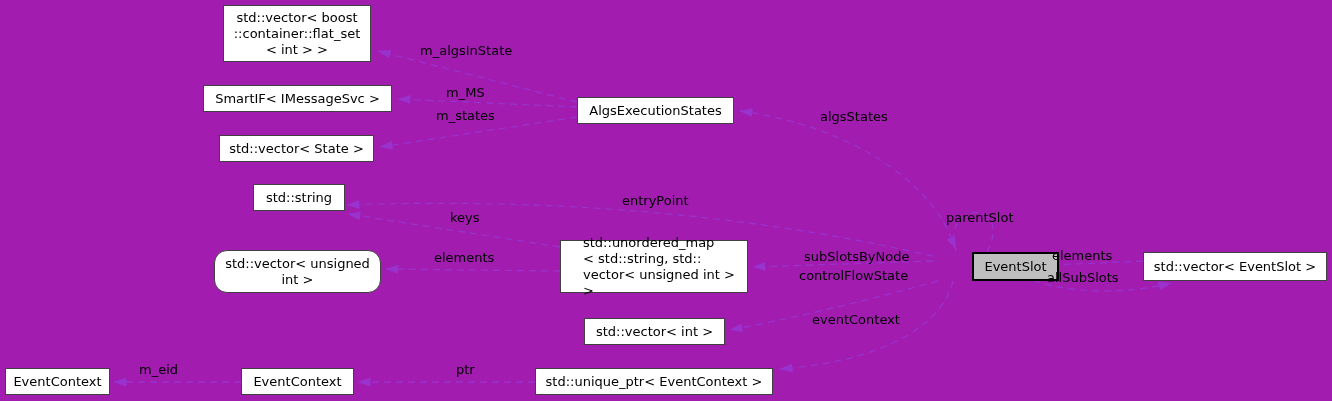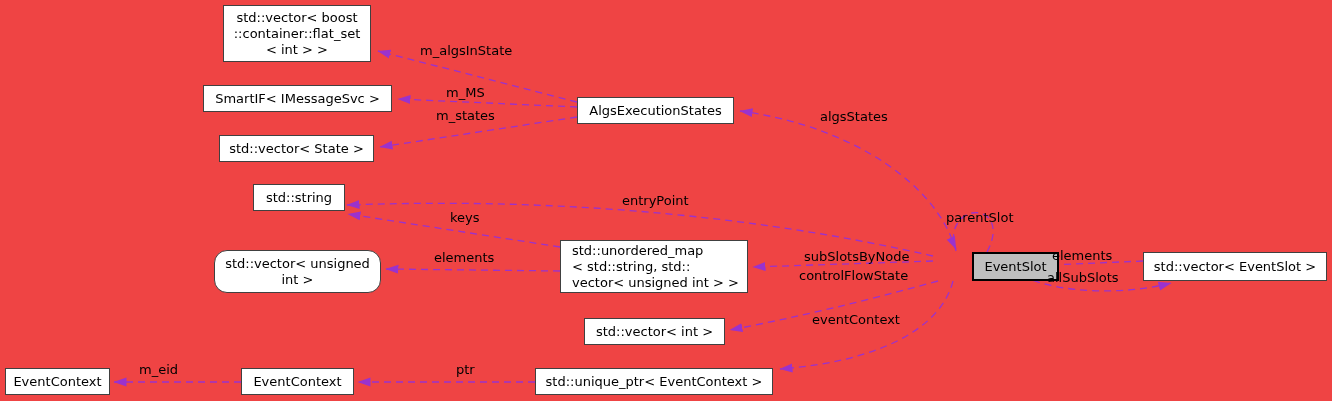--- a/index.html
+++ b/index.html
@@ -1,32 +1,32 @@
 <!DOCTYPE html>
 <html><head>
 <meta charset="utf-8">
 <style>
   html,body{margin:0;padding:0;background:#ffffff;}
   #canvas{
     position:relative;
     width:1332px;height:401px;
-    background:#ef4444;
+    background:#a21caf;
     font-family:"DejaVu Sans","Liberation Sans",sans-serif;
     overflow:hidden;
   }
   #edges{position:absolute;left:0;top:0;width:1332px;height:401px;}
   .node{
     position:absolute;box-sizing:border-box;
     border:1.5px solid #404040;background:#ffffff;
     display:flex;align-items:center;justify-content:center;
     text-align:center;white-space:pre-line;
     font-size:13px;line-height:16px;color:#000000;
     cursor:pointer;
   }
-  .node.left-justified{justify-content:flex-start;text-align:left;padding-left:11px;}
+  .node.left-justified{justify-content:flex-start;text-align:left;padding-left:22px;}
   .node.highlight{background:#bfbfbf;border:2px solid #000000;cursor:default;}
   .elabel{
     position:absolute;font-size:13px;line-height:14px;
     color:#000000;white-space:nowrap;
   }
   
   #n-flatset       {left:223px;top:5px;  width:148px;height:57px;}
   #n-smartif       {left:203px;top:85px; width:189px;height:27px;}
   #n-vecstate      {left:219px;top:135px;width:155px;height:27px;}
   #n-stdstring     {left:253px;top:184px;width:92px; height:27px;}

